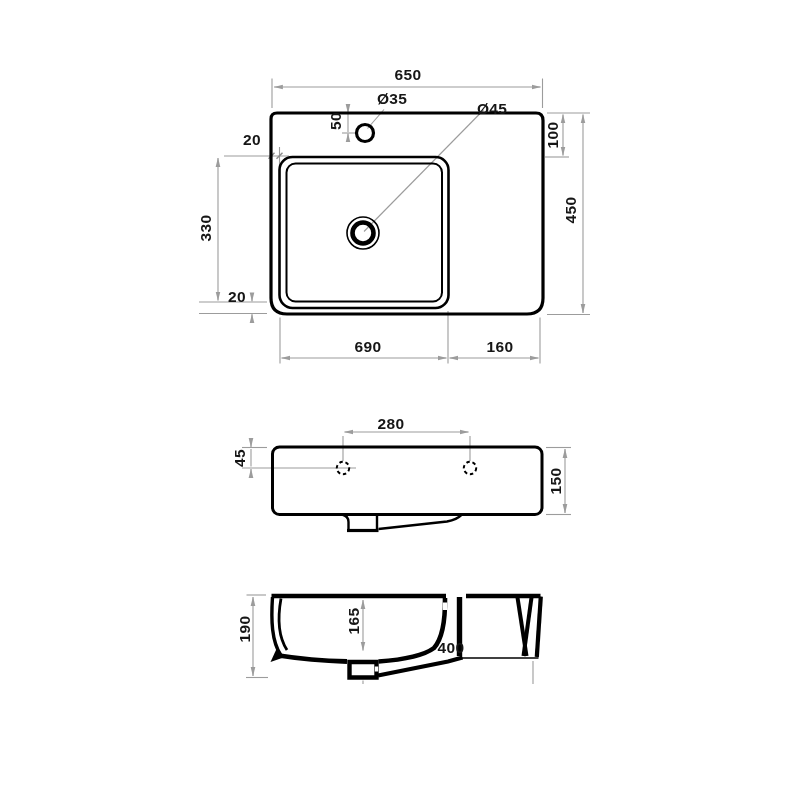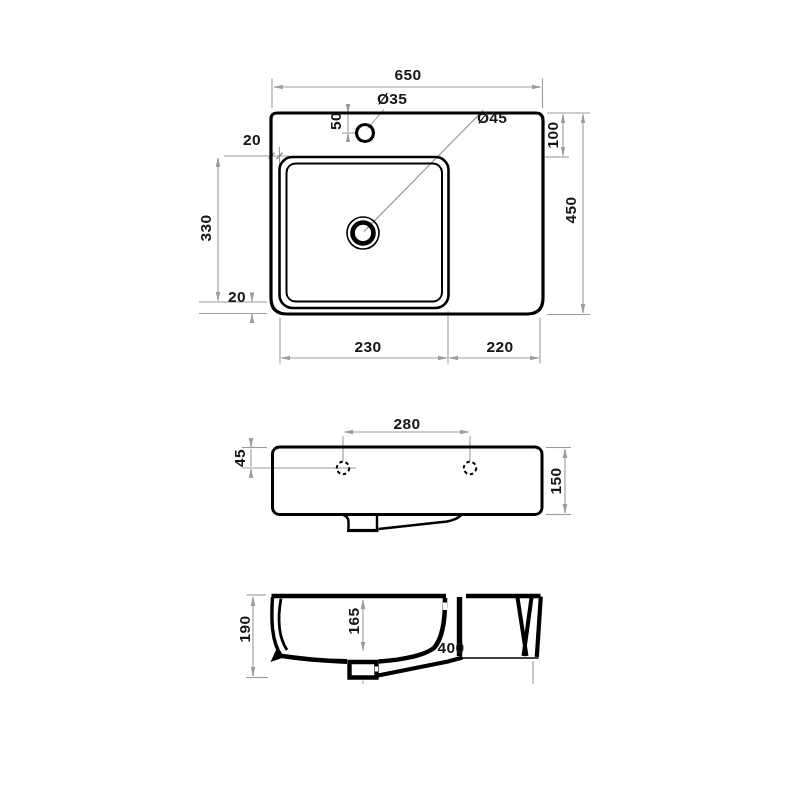--- a/index.html
+++ b/index.html
@@ -137,31 +137,31 @@
       <line class="blk" stroke-width="4.2" x1="540.8" y1="596.5" x2="536.8" y2="657"></line>
       <line class="blk" stroke-width="1.6" x1="461" y1="658" x2="538.5" y2="658"></line>
       <line class="blk" stroke-width="4" x1="517.5" y1="597.5" x2="526.5" y2="656"></line>
       <line class="blk" stroke-width="4" x1="531.5" y1="597.5" x2="523.5" y2="656"></line>
     </g>
   </g>
 </svg>
 
 <span class="dim" style="left:408px;top:75px">650</span>
 <span class="dim" style="left:392px;top:99px">Ø35</span>
-<span class="dim" style="left:492px;top:118px">Ø45</span>
+<span class="dim" style="left:492px;top:109px">Ø45</span>
 <span class="dim v" style="left:336px;top:121px">50</span>
 <span class="dim" style="left:252px;top:140px">20</span>
 <span class="dim v" style="left:206px;top:228px">330</span>
 <span class="dim" style="left:237px;top:297px">20</span>
 <span class="dim v" style="left:553px;top:135px">100</span>
 <span class="dim v" style="left:571px;top:210px">450</span>
-<span class="dim" style="left:368px;top:347px">230</span>
-<span class="dim" style="left:500px;top:347px">220</span>
+<span class="dim" style="left:368px;top:347px">690</span>
+<span class="dim" style="left:500px;top:347px">160</span>
 
-<span class="dim" style="left:407px;top:424px">280</span>
+<span class="dim" style="left:391px;top:424px">280</span>
 <span class="dim v" style="left:240px;top:458px">45</span>
 <span class="dim v" style="left:556px;top:481px">150</span>
 
 <span class="dim v" style="left:245px;top:629px">190</span>
 <span class="dim v" style="left:354px;top:621px">165</span>
 <span class="dim" style="left:451px;top:648px">400</span>
 
 </div>
 
 </body></html>

